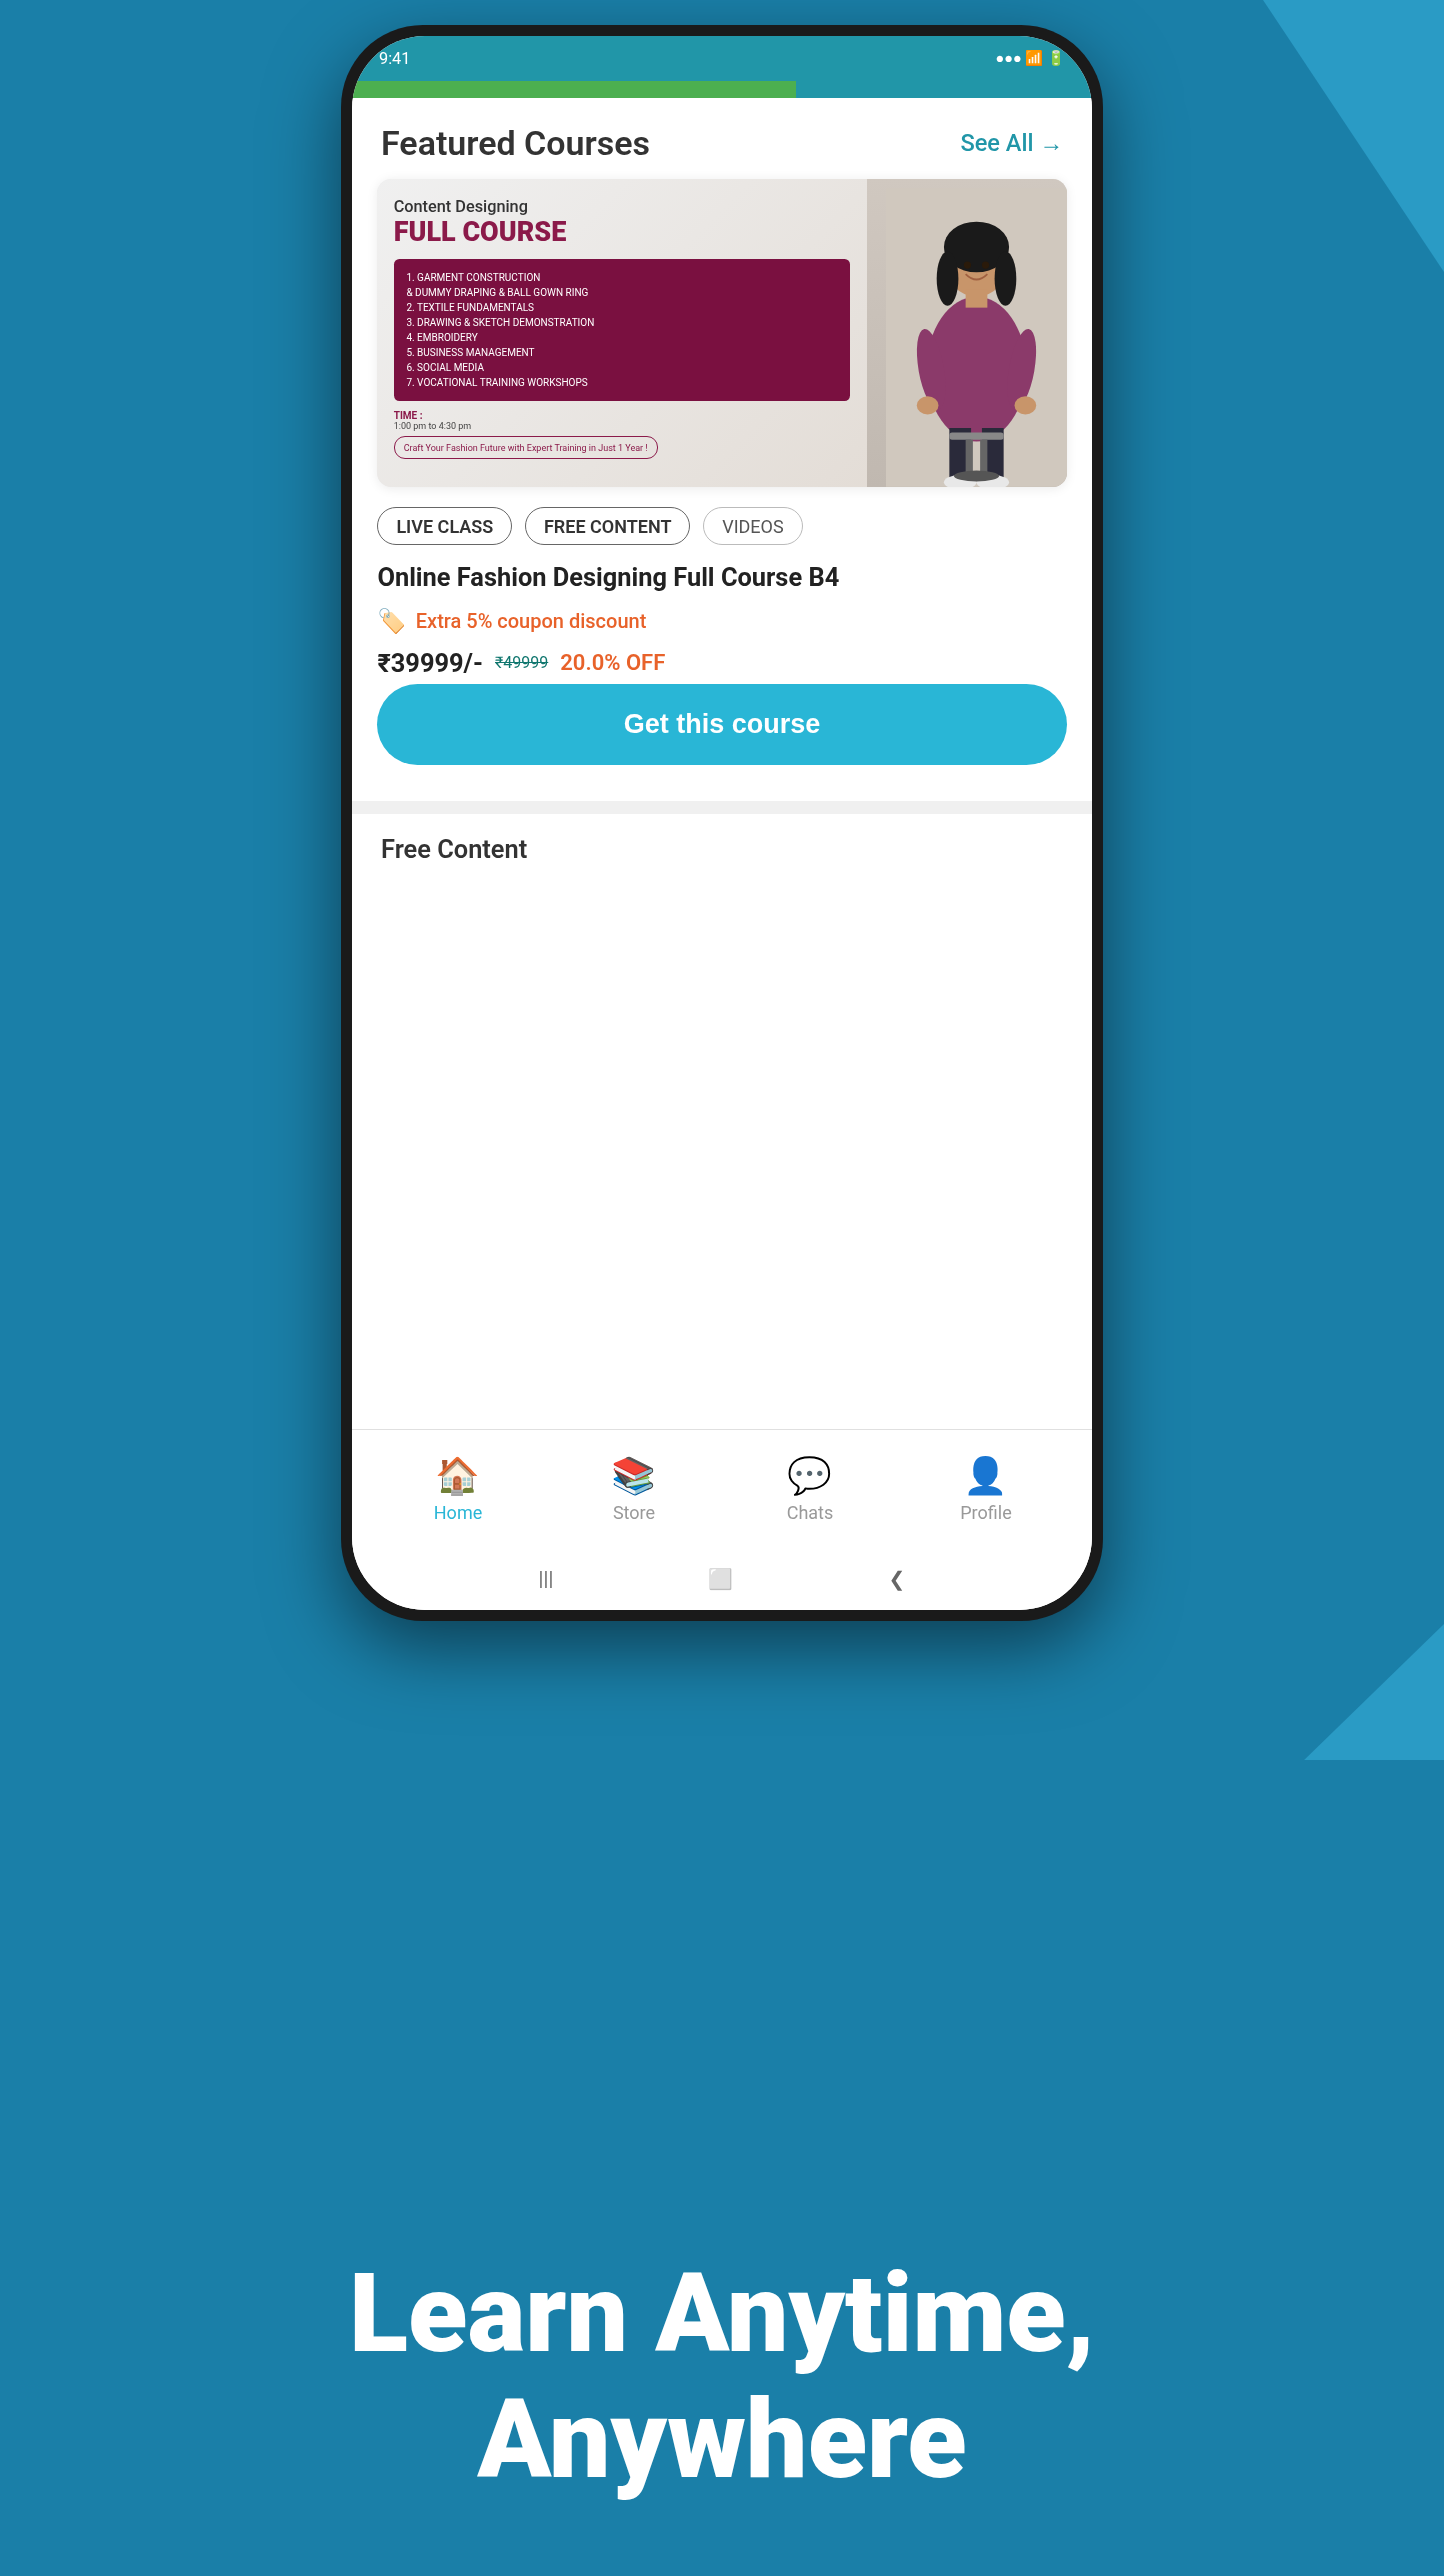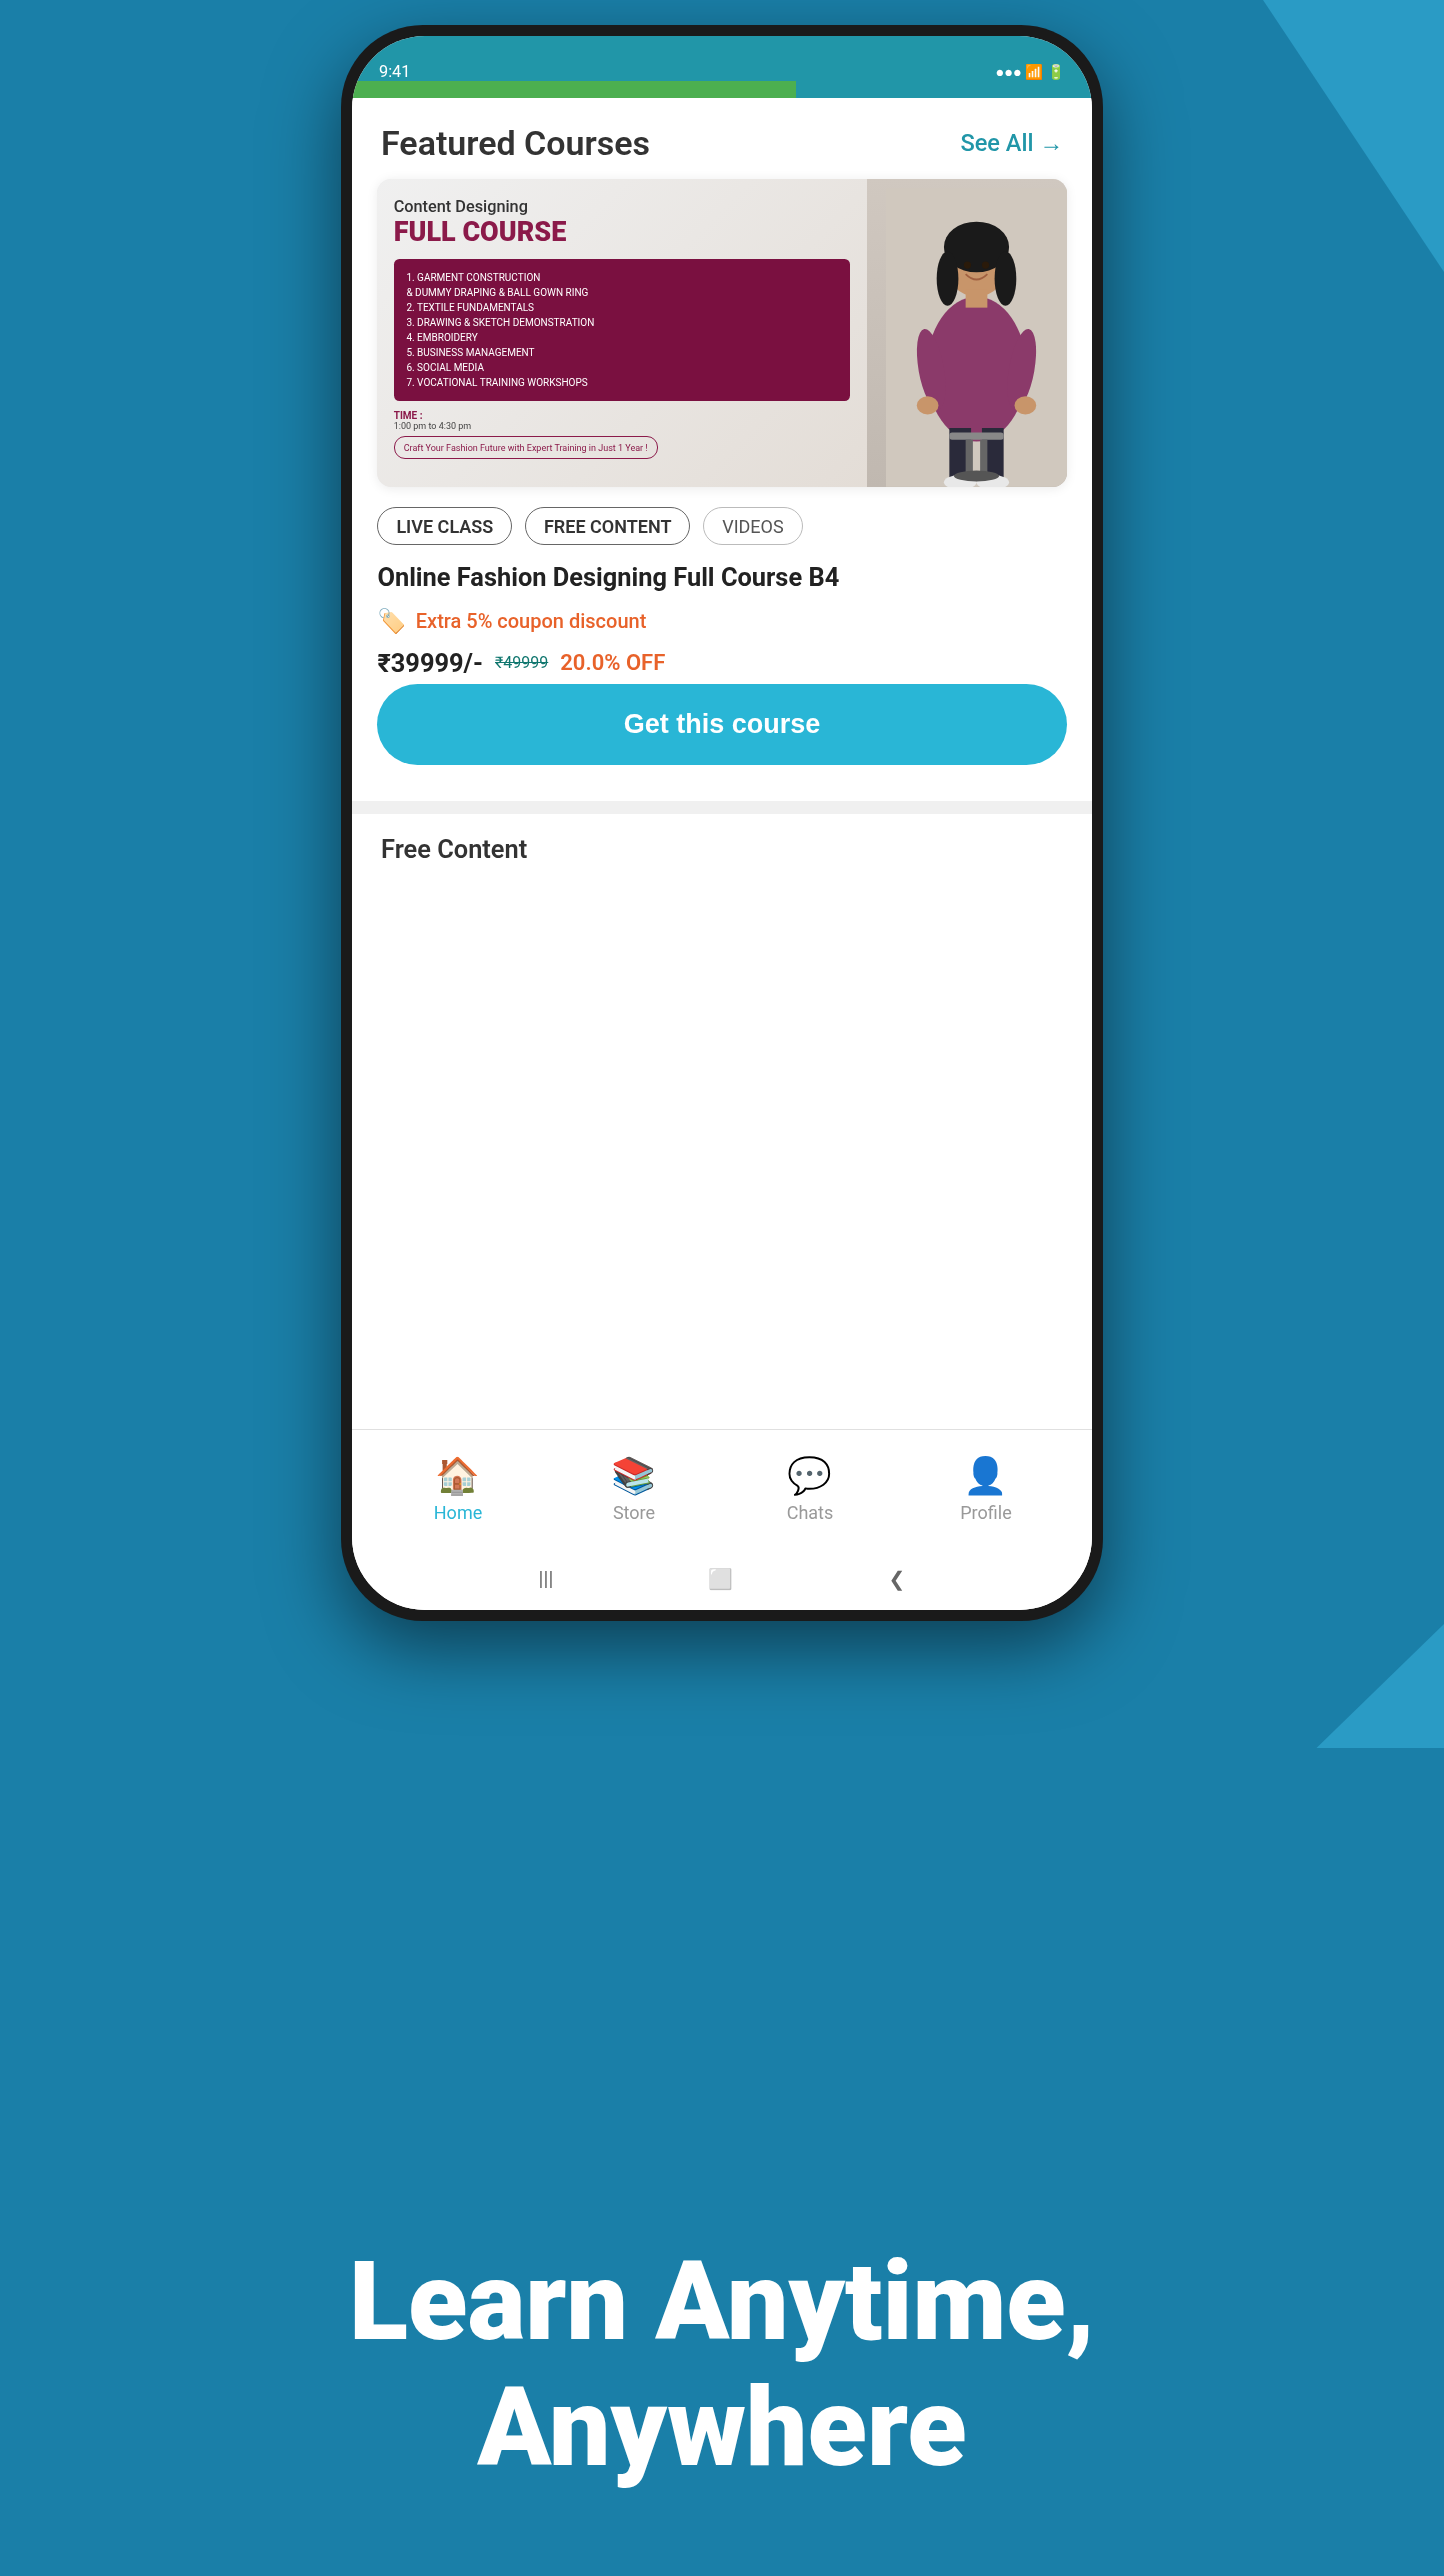--- a/index.html
+++ b/index.html
@@ -58,21 +58,21 @@
       overflow: hidden;
       display: flex;
       flex-direction: column;
     }
 
     
     .status-bar {
       height: 45px;
       background: #2196a8;
       display: flex;
-      align-items: flex-end;
+      align-items: center;
       justify-content: space-between;
       padding: 0 27px;
       flex-shrink: 0;
     }
 
     
     .top-gradient-bar {
       height: 16.3px;
       background: linear-gradient(90deg, #4CAF50 60%, #2196a8 60%);
       flex-shrink: 0;
@@ -357,28 +357,27 @@
     }
 
     .android-btn {
       font-size: 20px;
       color: #666;
     }
 
     
     .bottom-text-section {
       position: absolute;
-      bottom: 12px;
+      bottom: 0;
       left: 0;
       right: 0;
       height: 816px;
       background: #1a7fa8;
       display: flex;
       flex-direction: column;
-      align-items: center;
       justify-content: flex-end;
       padding-bottom: 73px;
     }
 
     .learn-text {
       font-size: 109px;
       font-weight: 900;
       color: #fff;
       text-align: center;
       line-height: 1.15;

